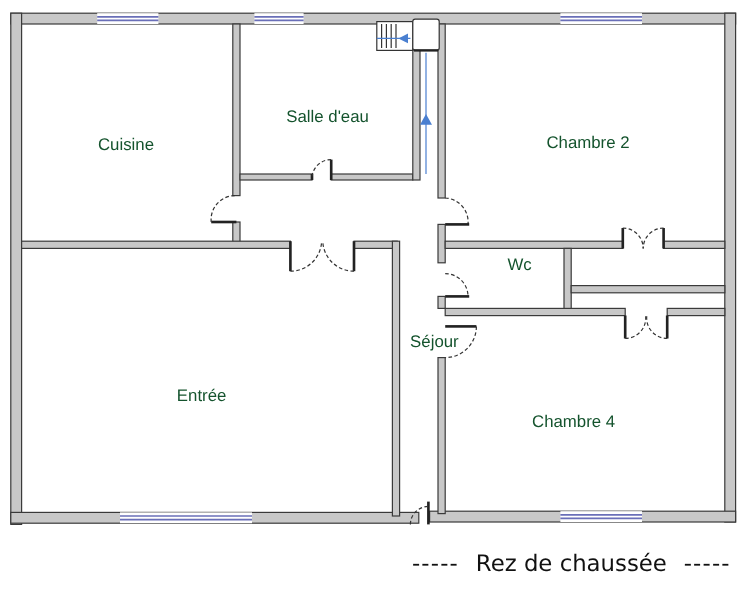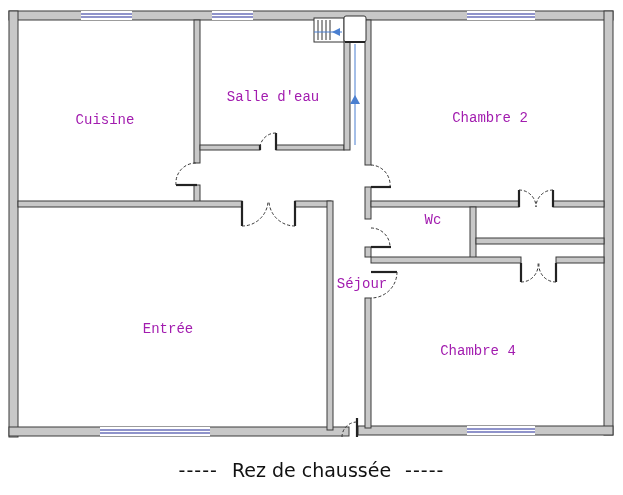--- a/index.html
+++ b/index.html
@@ -2,22 +2,22 @@
 <html><head>
 <meta charset="utf-8">
 <style>
   html, body { margin: 0; padding: 0; background: #ffffff; }
   body { width: 623px; height: 495px; position: relative; overflow: hidden; font-family: "Liberation Sans", sans-serif; }
   #plan { position: absolute; left: 0; top: 0; }
   .wall { fill: #c8c8c8; stroke: #3a3a3a; stroke-width: 1; }
   .win { stroke: #6a6fb8; stroke-width: 1.4; }
   .door { fill: none; stroke: #333; stroke-width: 1; stroke-dasharray: 3 2; }
   .jamb { stroke: #222; stroke-width: 2.2; }
-  .room-label { position: absolute; font-size: 14px; color: #a21caf; white-space: nowrap; transform: translate(-50%, -50%); font-family: Liberation Mono, monospace; }
-  .caption { position: absolute; left: 0; right: 0; top: 459px; text-align: center; font-size: 19px; color: #111; font-family: "DejaVu Sans", sans-serif; }
+  .room-label { position: absolute; font-size: 14px; color: #14532d; white-space: nowrap; transform: translate(-50%, -50%); font-family: Liberation Sans, sans-serif; }
+  .caption { position: absolute; left: 0; right: 0; top: 459px; text-align: right; font-size: 19px; color: #111; font-family: "DejaVu Sans", sans-serif; }
   .caption .dash { letter-spacing: 1px; margin: 0 14px; }
 </style>
 </head>
 <body>
 
 <svg id="plan" width="623" height="495" viewBox="0 0 623 495" xmlns="http://www.w3.org/2000/svg">
 
   <g>
     <rect class="wall" x="9" y="11" width="604" height="9"></rect>
     <rect class="wall" x="9" y="11" width="9" height="426"></rect>

